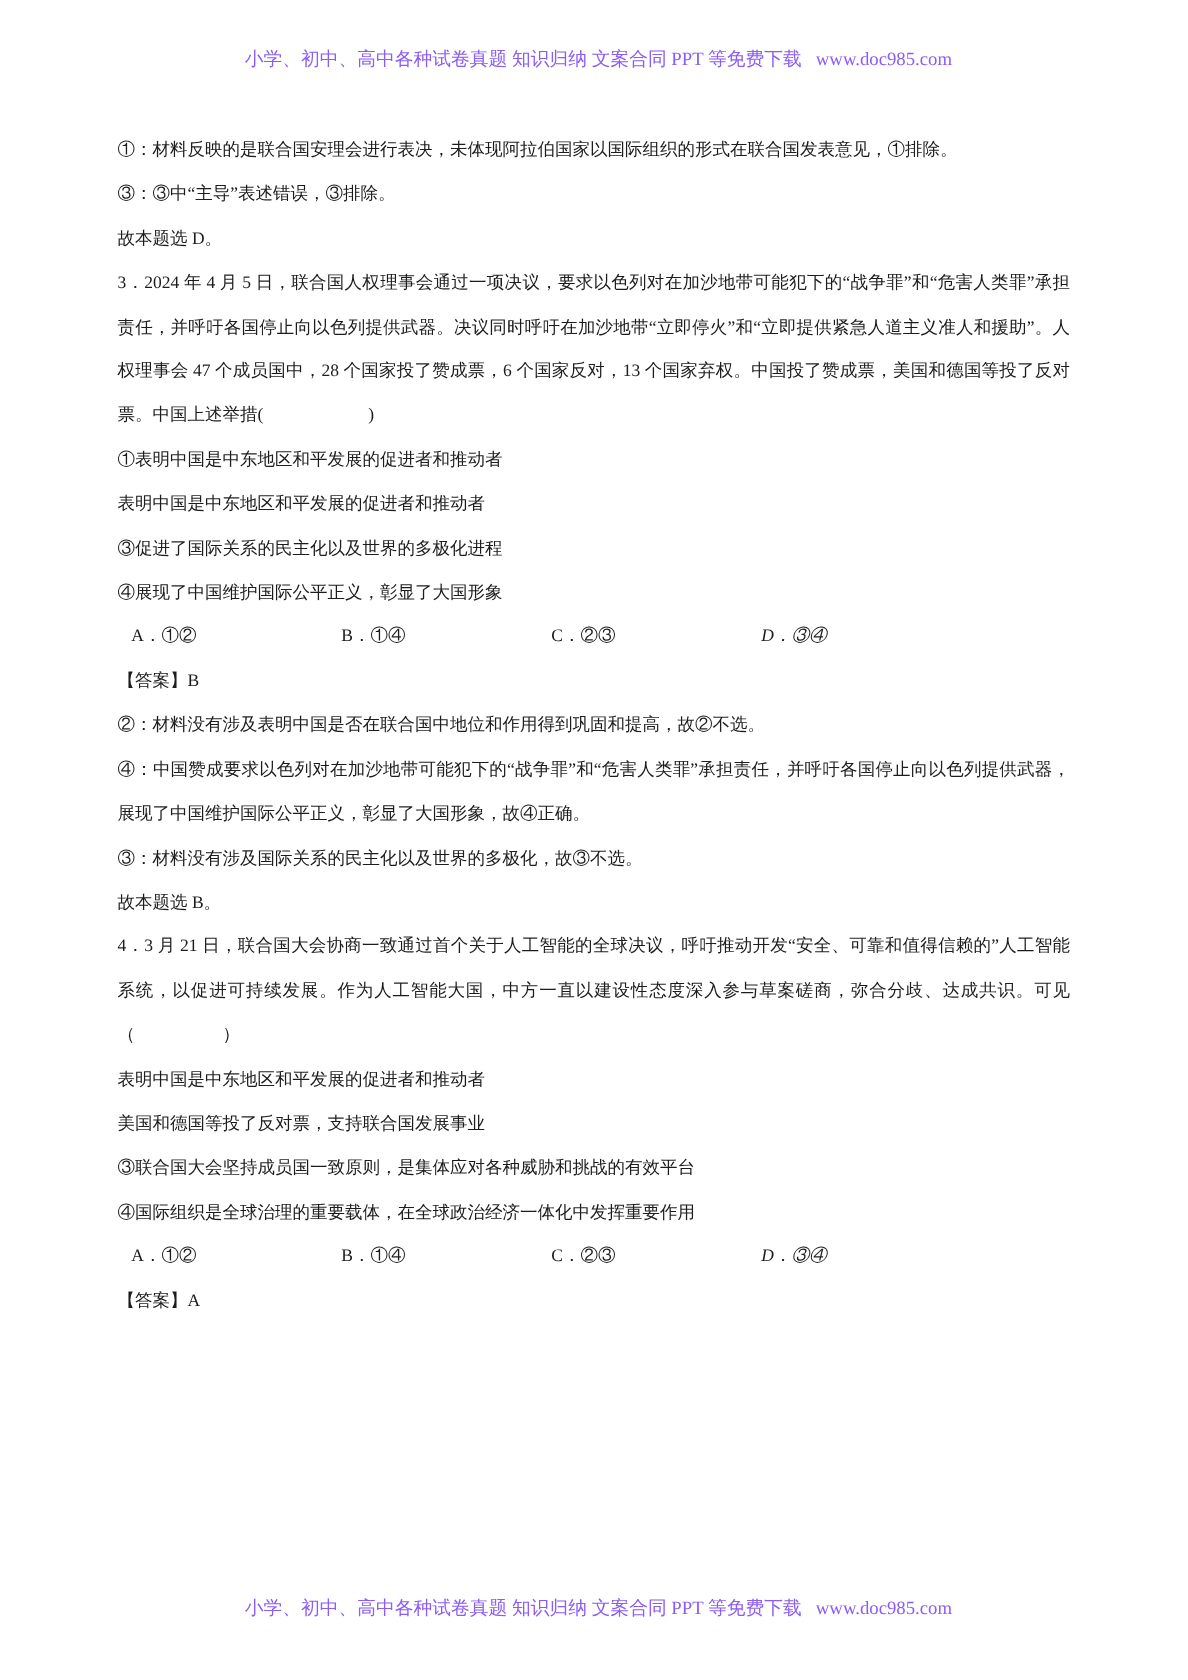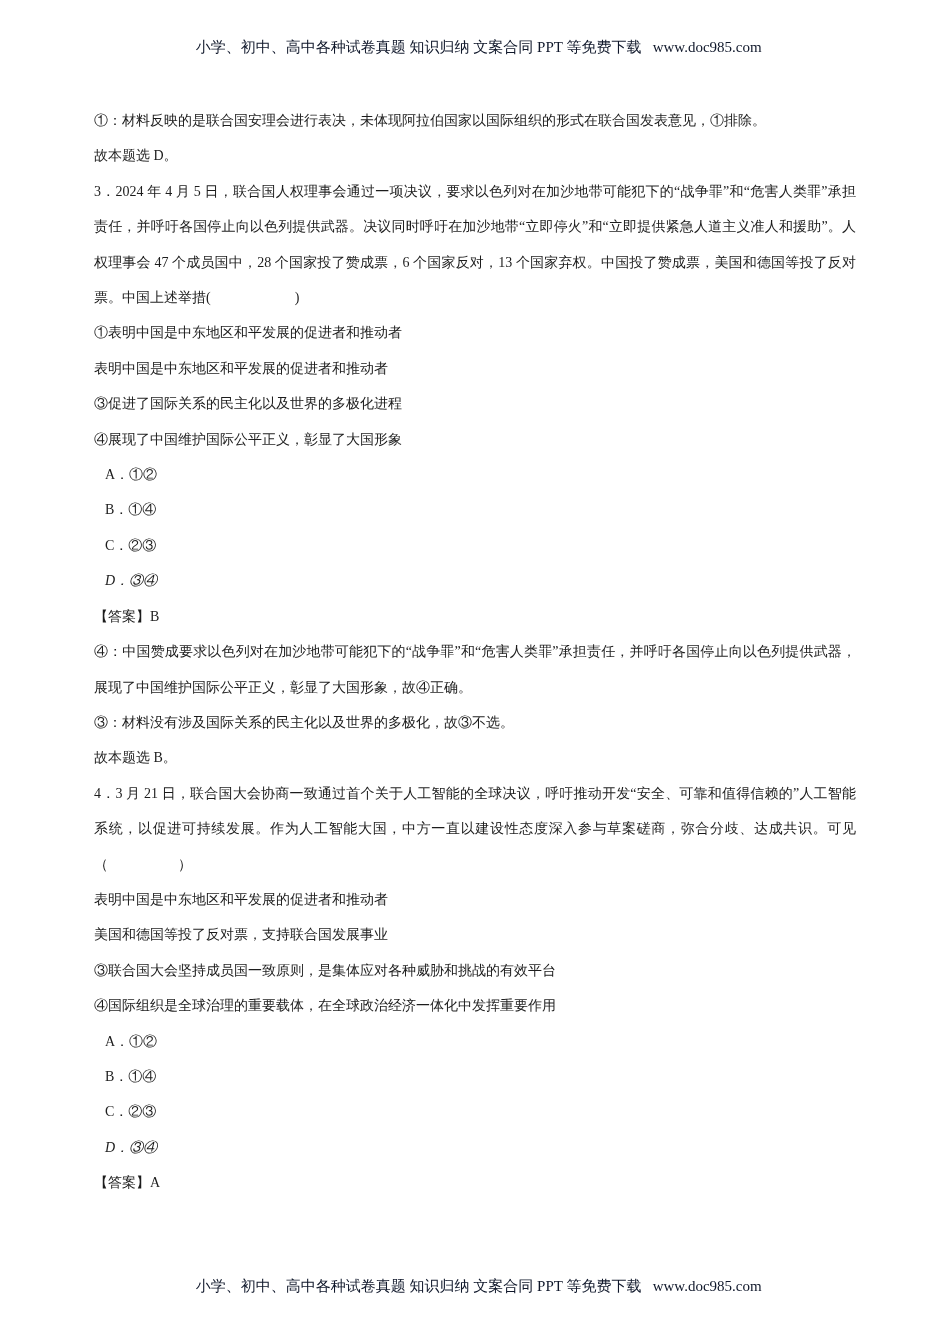--- a/index.html
+++ b/index.html
@@ -11,69 +11,70 @@
     font-family: "Liberation Serif", "DejaVu Serif", serif;
     color: #1c1c1c;
     overflow: hidden;
   }
   .page-header, .page-footer {
     position: absolute;
     left: 0;
     width: 100%;
     text-align: center;
     font-size: 15px;
-    color: #0f172a;
+    color: #8b5cf6;
     white-space: pre;
   }
   .page-header { top: 21px; }
   .page-footer { top: 1260px; }
   .content {
     position: absolute;
     top: 103px;
     left: 94px;
     width: 762px;
     font-size: 14px;
     line-height: 35.4px;
     text-align: justify;
   }
   .para { margin: 0; }
   .options-row {
     display: flex;
     text-align: left;
     padding-left: 11px;
-    flex-direction: column;
   }
   .option {
     flex: 0 0 auto;
     width: 168px;
   }
   .option:last-child { width: auto; font-style: italic; }
 </style>
 </head>
 <body>
 
 <div class="page-header">
   <span>小学、初中、高中各种试卷真题 知识归纳 文案合同 PPT 等免费下载   www.doc985.com</span>
 </div>
 
 <main class="content" id="content">
     <p class="para">①：材料反映的是联合国安理会进行表决，未体现阿拉伯国家以国际组织的形式在联合国发表意见，①排除。</p>
+    <p class="para">③：③中“主导”表述错误，③排除。</p>
     <p class="para">故本题选 D。</p>
     <p class="para">3．2024 年 4 月 5 日，联合国人权理事会通过一项决议，要求以色列对在加沙地带可能犯下的“战争罪”和“危害人类罪”承担责任，并呼吁各国停止向以色列提供武器。决议同时呼吁在加沙地带“立即停火”和“立即提供紧急人道主义准人和援助”。人权理事会 47 个成员国中，28 个国家投了赞成票，6 个国家反对，13 个国家弃权。中国投了赞成票，美国和德国等投了反对票。中国上述举措(　　　　　　)</p>
     <p class="para">①表明中国是中东地区和平发展的促进者和推动者</p>
     <p class="para">表明中国是中东地区和平发展的促进者和推动者</p>
     <p class="para">③促进了国际关系的民主化以及世界的多极化进程</p>
     <p class="para">④展现了中国维护国际公平正义，彰显了大国形象</p>
     <p class="para options-row">
       <span class="option">A．①②</span>
       <span class="option">B．①④</span>
       <span class="option">C．②③</span>
       <span class="option">D．③④</span>
     </p>
     <p class="para">【答案】B</p>
+    <p class="para">②：材料没有涉及表明中国是否在联合国中地位和作用得到巩固和提高，故②不选。</p>
     <p class="para">④：中国赞成要求以色列对在加沙地带可能犯下的“战争罪”和“危害人类罪”承担责任，并呼吁各国停止向以色列提供武器，展现了中国维护国际公平正义，彰显了大国形象，故④正确。</p>
     <p class="para">③：材料没有涉及国际关系的民主化以及世界的多极化，故③不选。</p>
     <p class="para">故本题选 B。</p>
     <p class="para">4．3 月 21 日，联合国大会协商一致通过首个关于人工智能的全球决议，呼吁推动开发“安全、可靠和值得信赖的”人工智能系统，以促进可持续发展。作为人工智能大国，中方一直以建设性态度深入参与草案磋商，弥合分歧、达成共识。可见（　　　　　）</p>
     <p class="para">表明中国是中东地区和平发展的促进者和推动者</p>
     <p class="para">美国和德国等投了反对票，支持联合国发展事业</p>
     <p class="para">③联合国大会坚持成员国一致原则，是集体应对各种威胁和挑战的有效平台</p>
     <p class="para">④国际组织是全球治理的重要载体，在全球政治经济一体化中发挥重要作用</p>
     <p class="para options-row">
       <span class="option">A．①②</span>

